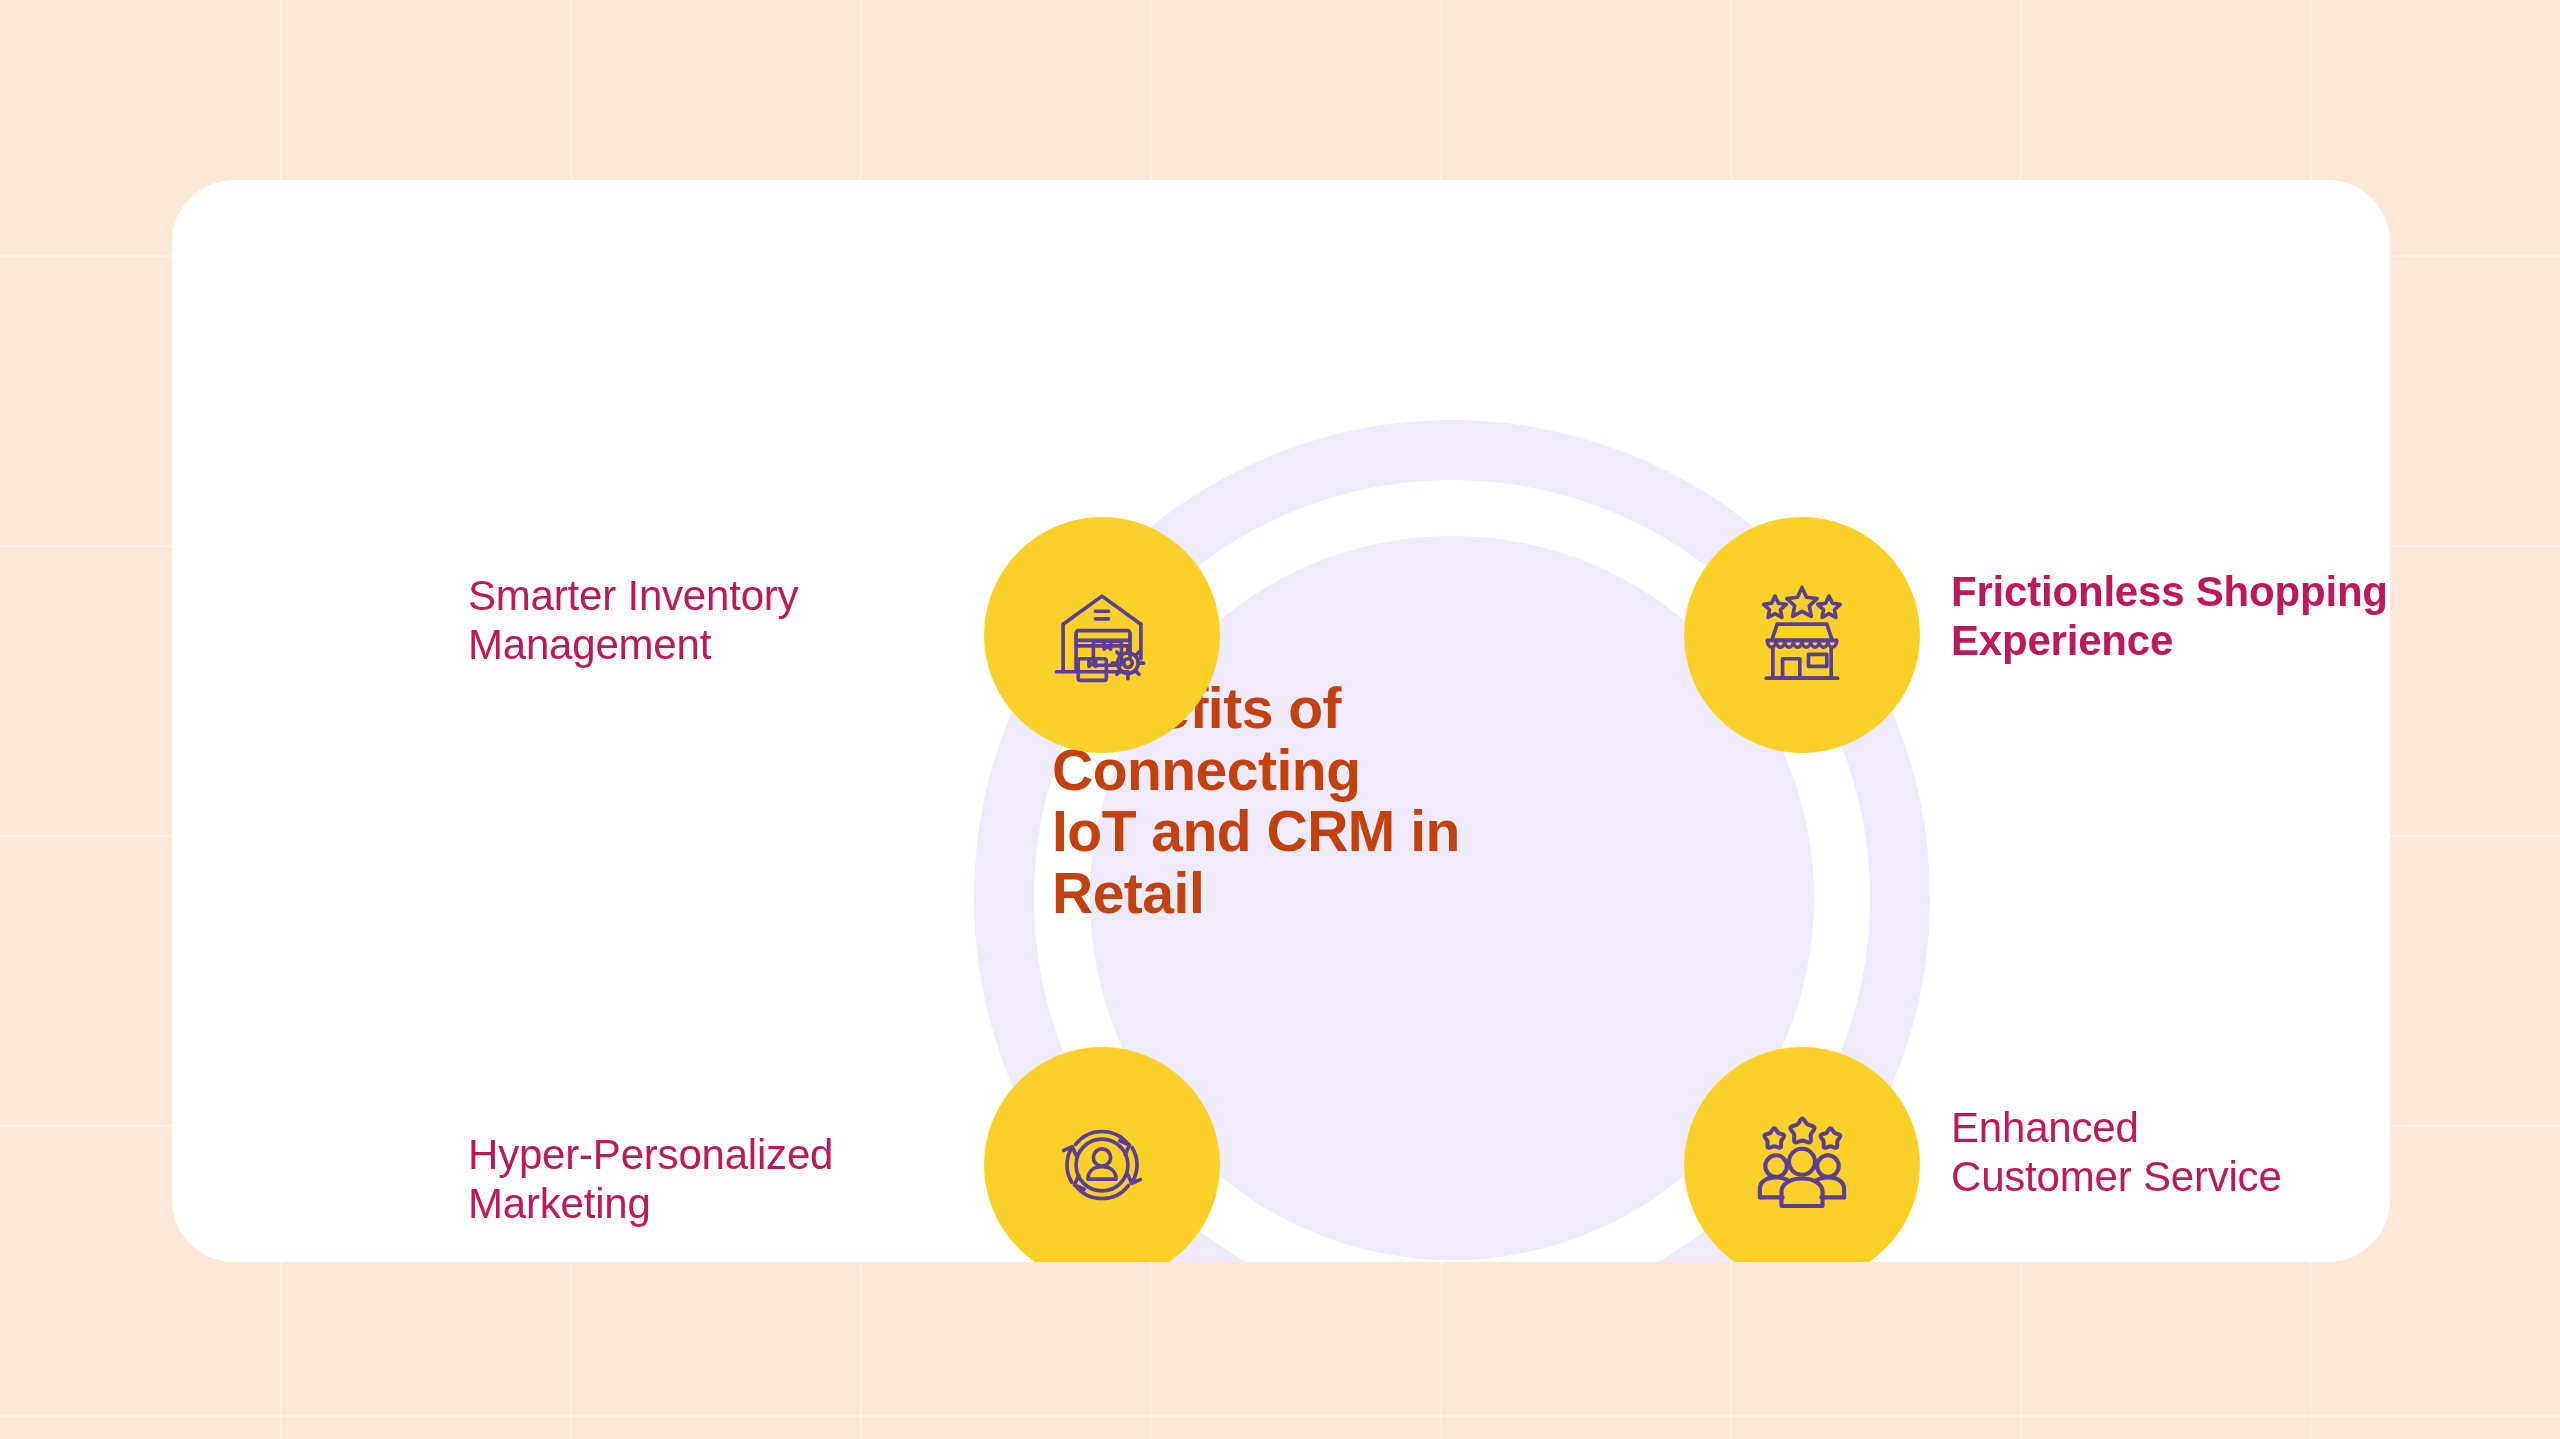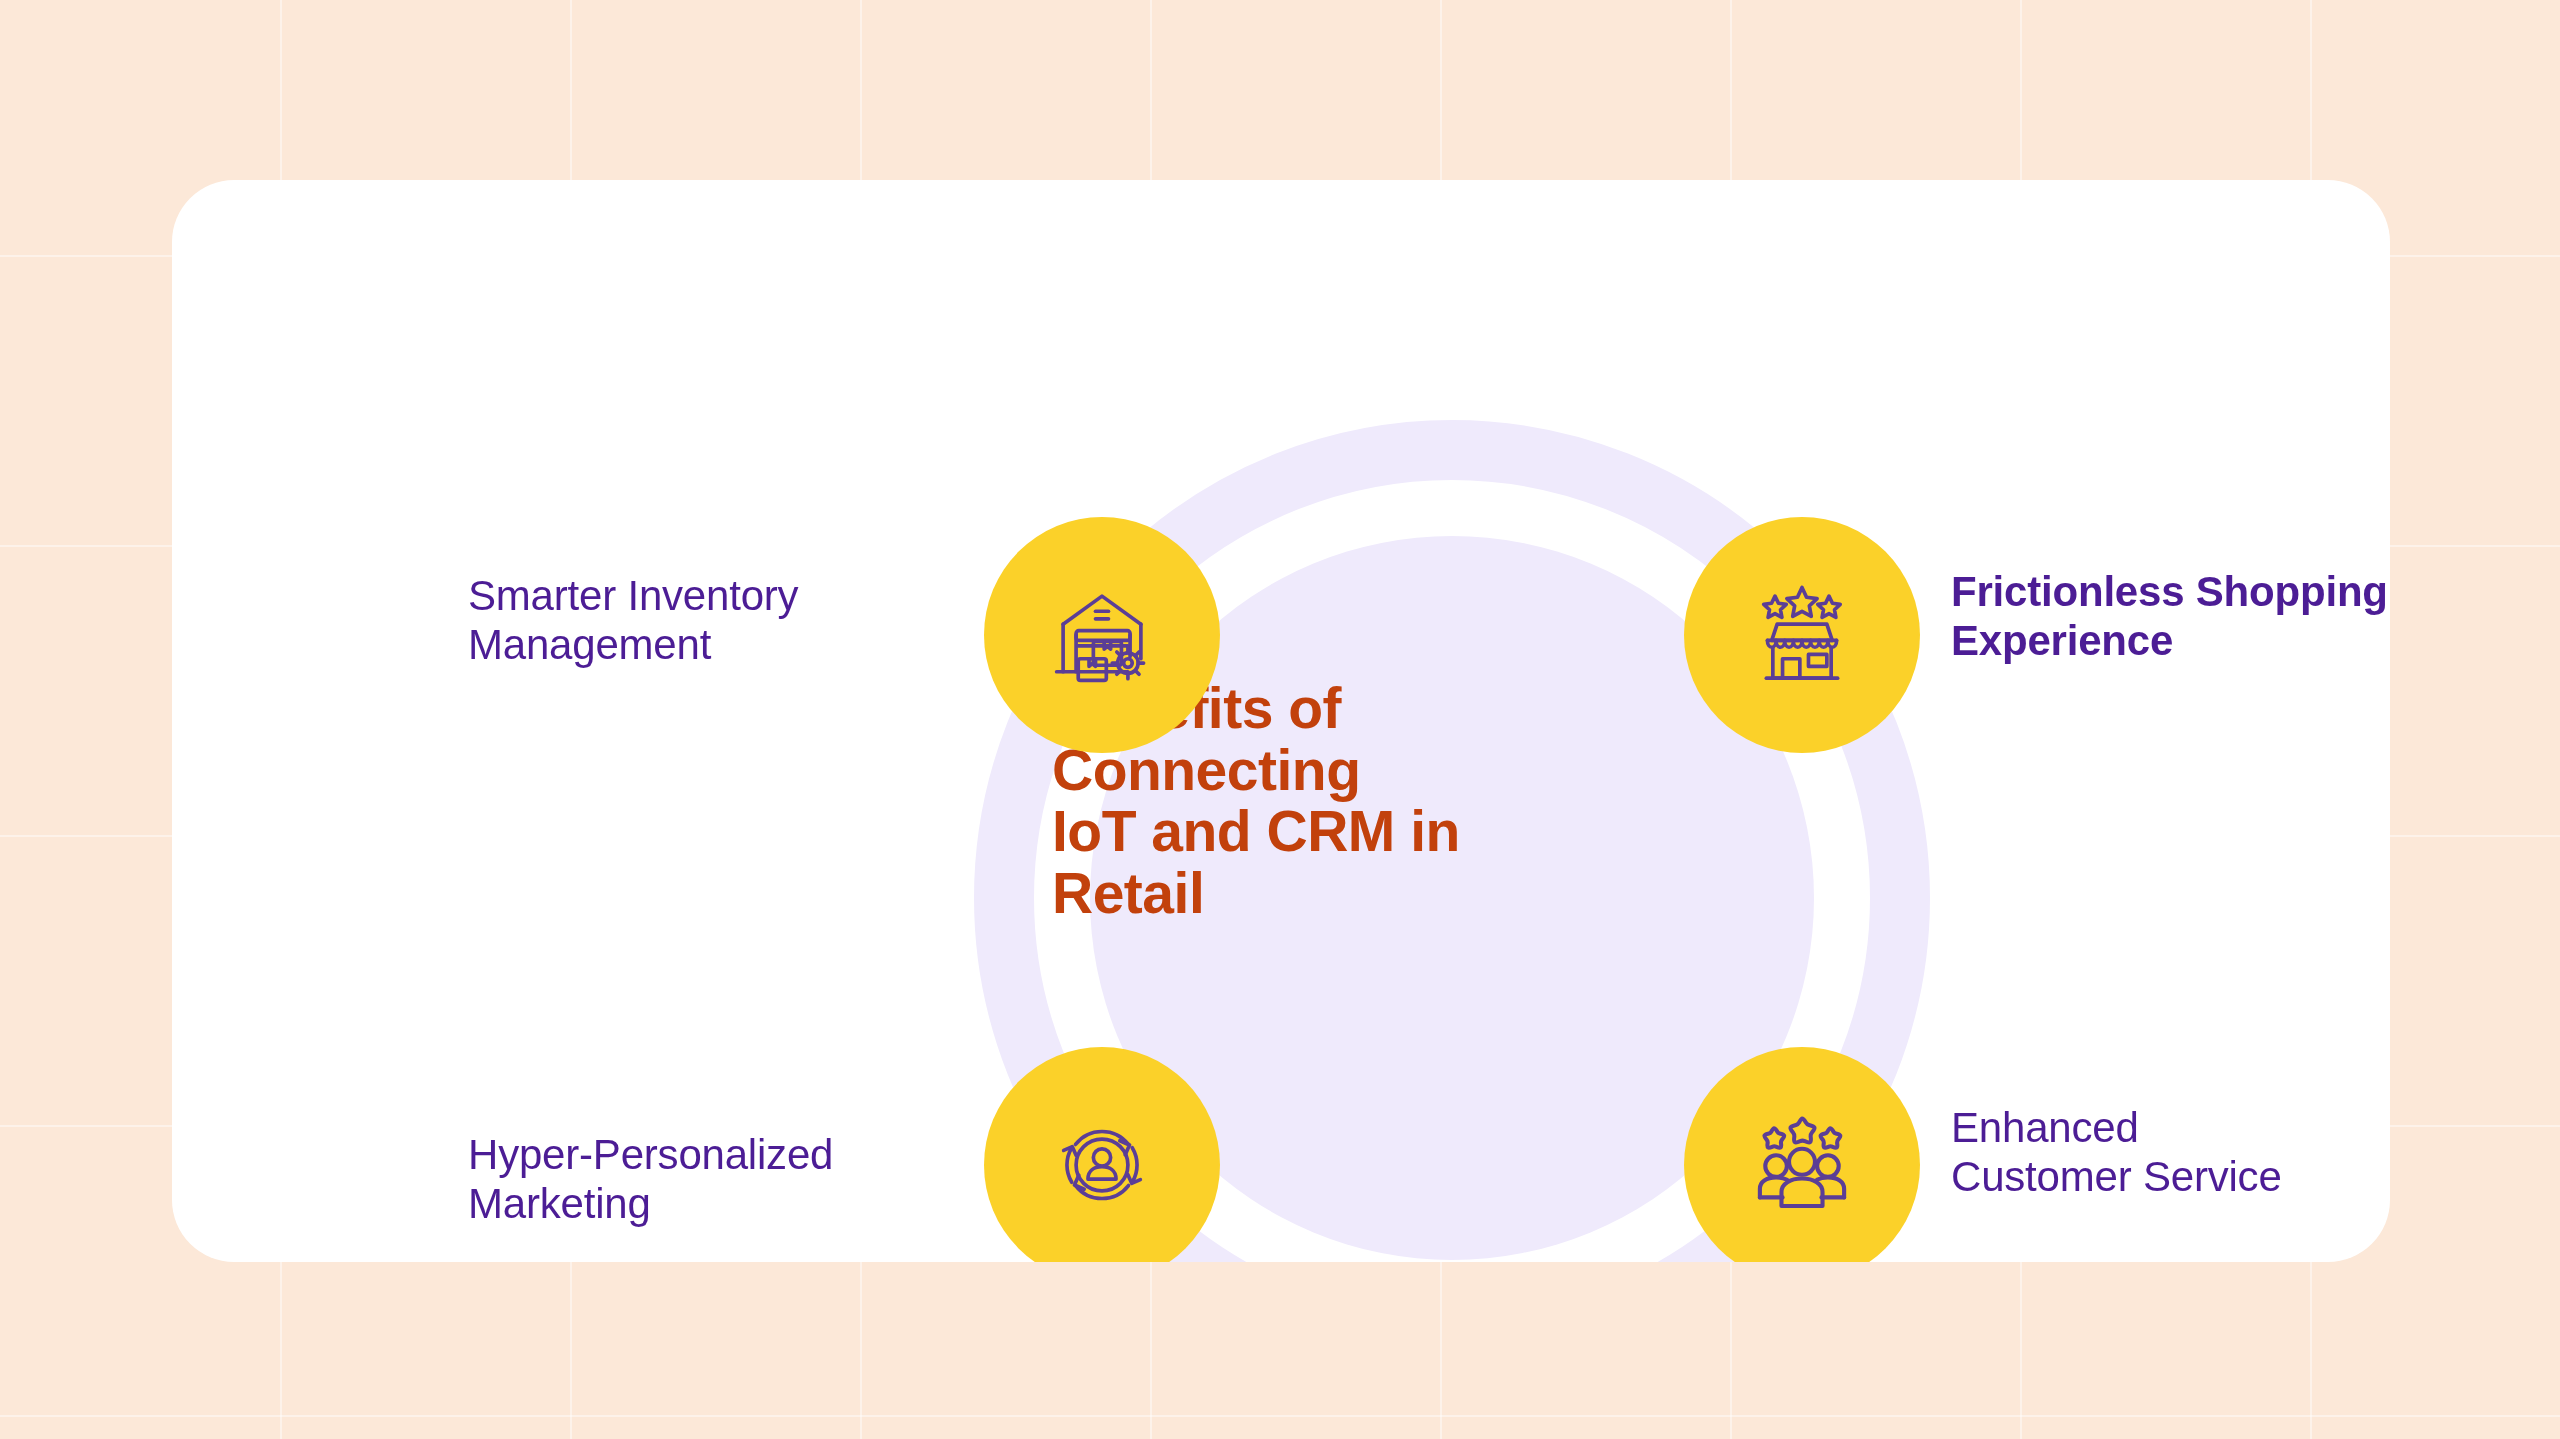--- a/index.html
+++ b/index.html
@@ -92,21 +92,21 @@
   .badge-tl { left: 812px; top: 337px; }
   .badge-tr { left: 1512px; top: 337px; }
   .badge-bl { left: 812px; top: 867px; }
   .badge-br { left: 1512px; top: 867px; }
 
   
   .item-label {
     position: absolute;
     font-size: 42px;
     line-height: 1.17;
-    color: #4c1d95;
+    color: #be185d;
     letter-spacing: -0.2px;
     white-space: pre-line;
   }
   .label-left  { text-align: left; }
   .label-right { text-align: left; }
 
   .label-tl { left: 296px;  top: 391px; width: 520px; }
   .label-tr { left: 1779px; top: 387px; width: 560px; font-weight: bold; }
   .label-bl { left: 296px;  top: 950px; width: 520px; }
   .label-br { left: 1779px; top: 923px; width: 560px; }

